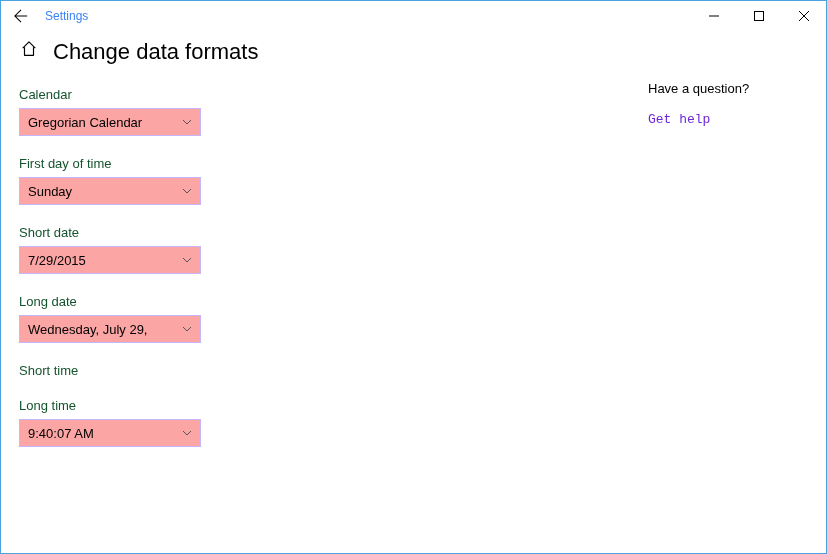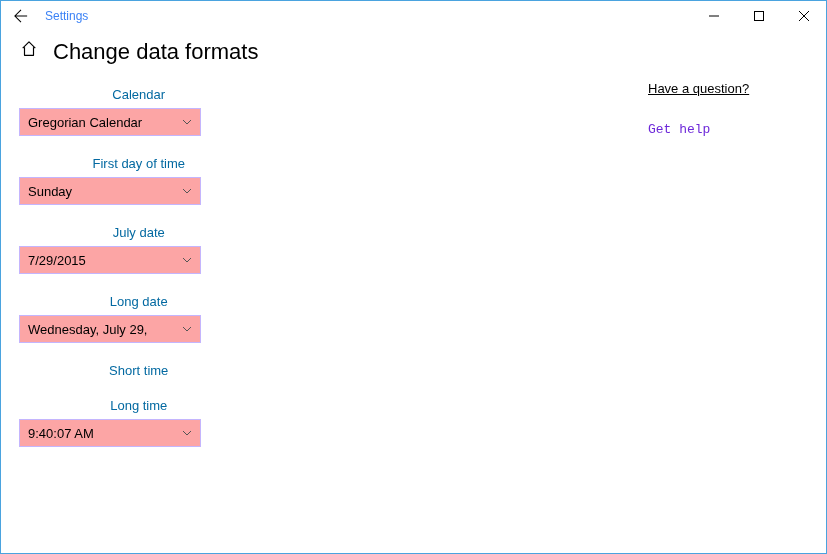--- a/index.html
+++ b/index.html
@@ -71,24 +71,23 @@
     .page-title {
       font-size: 22px;
       font-weight: 400;
       color: #000;
     }
     .field-group {
       margin-bottom: 20px;
     }
     .field-label {
       font-size: 13px;
-      color: #0369a1;
+      color: #14532d;
       margin-bottom: 6px;
       display: block;
-      text-align: center;
     }
     .dropdown {
       width: 182px;
       height: 28px;
       border: 1px solid #c4b5fd;
       background: #fca5a5;
       display: flex;
       align-items: center;
       justify-content: space-between;
       padding: 0 8px;
@@ -107,22 +106,21 @@
     }
     .sidebar-right {
       position: absolute;
       right: 28px;
       top: 80px;
       width: 150px;
     }
     .help-heading {
       font-size: 13px;
       color: #000;
-      margin-bottom: 26px;
-      text-decoration: underline;
+      margin-bottom: 16px;
     }
     .help-link {
       font-size: 13px;
       color: #6d28d9;
       cursor: pointer;
       font-family: Liberation Mono, monospace;
     }
   </style>
 </head>
 <body>
@@ -179,21 +177,21 @@
       <label class="field-label">First day of time</label>
       <div class="dropdown">
         <span class="dropdown-value">Sunday</span>
         <svg class="chevron" width="10" height="6" viewBox="0 0 10 6">
             <path d="M1 1 L5 5 L9 1" stroke="#555" stroke-width="1" fill="none"></path>
           </svg>
       </div>
     </div>
 
     <div class="field-group">
-      <label class="field-label">July date</label>
+      <label class="field-label">Short date</label>
       <div class="dropdown">
         <span class="dropdown-value">7/29/2015</span>
         <svg class="chevron" width="10" height="6" viewBox="0 0 10 6">
             <path d="M1 1 L5 5 L9 1" stroke="#555" stroke-width="1" fill="none"></path>
           </svg>
       </div>
     </div>
 
     <div class="field-group">
       <label class="field-label">Long date</label>

